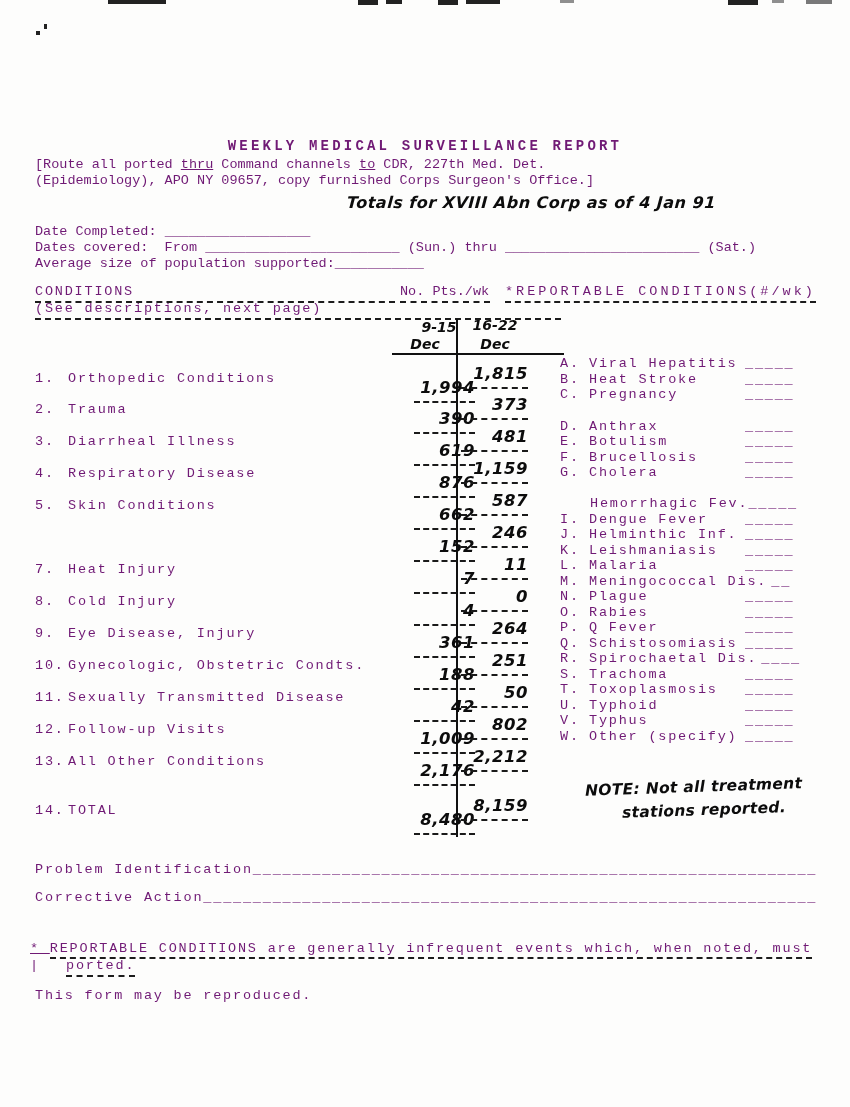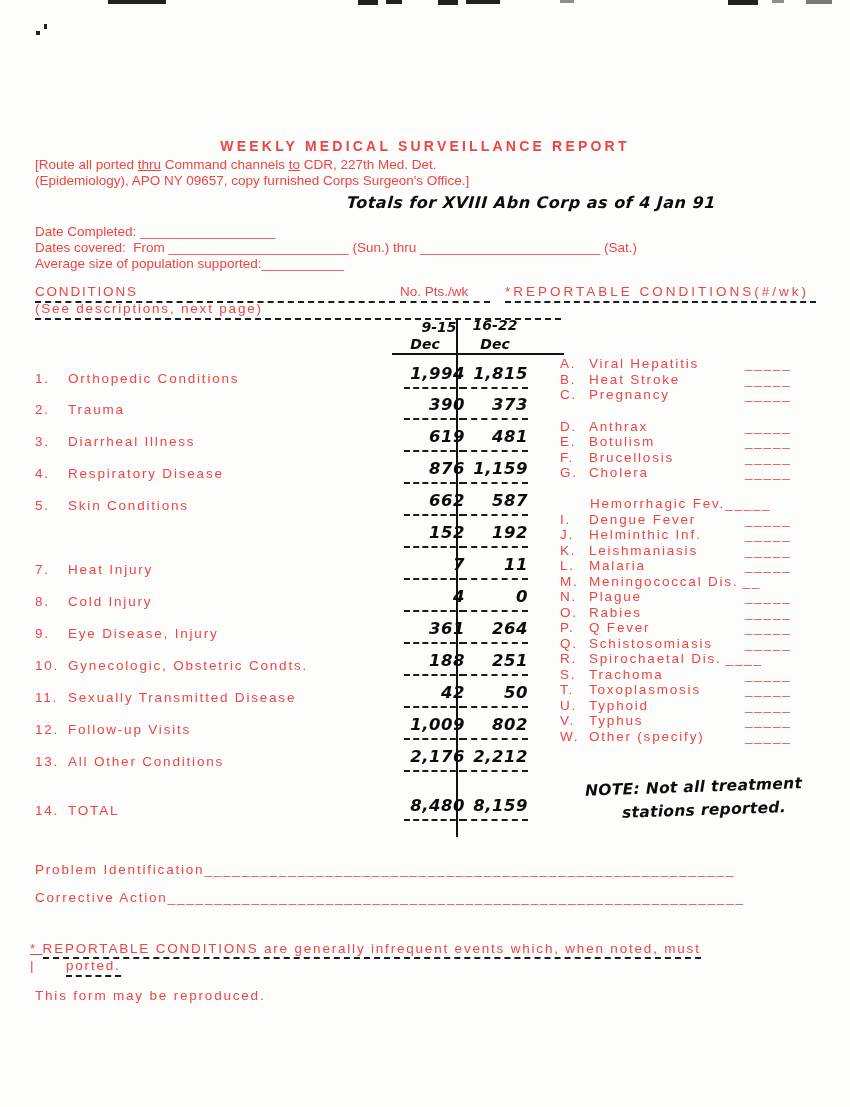--- a/index.html
+++ b/index.html
@@ -1,26 +1,26 @@
 <!DOCTYPE html>
 <html><head>
 <meta charset="utf-8">
 <style>
   html,body{margin:0;padding:0;background:#e8e8e8;}
   #page{position:relative;width:850px;height:1107px;background:#fdfdfc;overflow:hidden;color:#141414;}
-  .t{position:absolute;font-family:Liberation Sans, sans-serif;font-size:13.5px;line-height:16px;color:#ef4444;white-space:pre;}
+  .t{position:absolute;font-family:Liberation Mono, monospace;font-size:13.5px;line-height:16px;color:#701a75;white-space:pre;}
   .wide{letter-spacing:1.8px;}
   .title{left:0;right:0;text-align:center;font-weight:700;letter-spacing:3.2px;font-size:14px;}
   .u{text-decoration:underline;}
   .uln{border-bottom:2px dashed #1c1c1c;padding-bottom:1px;}
   .hw{font-family:"DejaVu Sans",sans-serif;font-style:italic;font-weight:700;color:#0c0c0c;}
   .hwline{position:absolute;white-space:pre;}
   .unitval{font-size:16px;letter-spacing:.5px;transform:skewX(-4deg);}
   .vcell{position:absolute;text-align:right;height:24px;border-bottom:2px dashed #1a1a1a;font-size:16.5px;letter-spacing:.5px;line-height:22px;white-space:pre;}
-  .v1{left:404px;width:61px;}
+  .v1{left:414px;width:61px;margin-top:14px;}
   .v2{left:461px;width:67px;}
   .wh{position:absolute;text-align:center;font-size:14.5px;white-space:pre;}
   .vline{position:absolute;left:456px;top:319px;width:2px;height:518px;background:#111;}
   .hline{position:absolute;left:392px;top:353px;width:172px;height:2px;background:#111;}
   .crow{left:35px;}
   .rnum{display:inline-block;min-width:33px;}
   .ritem{left:560px;width:258px;}
   .rlet{display:inline-block;min-width:20px;margin-right:9px;}
   .rblank{position:absolute;left:185px;top:0;}
   .ritem.inline .rblank{position:static;margin-left:4px;}
@@ -80,21 +80,21 @@
 
   <div class="t wide crow" style="top:466px"><span class="rnum">4.</span><span>Respiratory Disease</span></div>
   <div class="vcell v1 hw" style="top:458px">876</div>
   <div class="vcell v2 hw" style="top:458px">1,159</div>
 
   <div class="t wide crow" style="top:498px"><span class="rnum">5.</span><span>Skin Conditions</span></div>
   <div class="vcell v1 hw" style="top:490px">662</div>
   <div class="vcell v2 hw" style="top:490px">587</div>
 
   <div class="vcell v1 hw" style="top:522px">152</div>
-  <div class="vcell v2 hw" style="top:522px">192</div>
+  <div class="vcell v2 hw" style="top:522px">246</div>
 
   <div class="t wide crow" style="top:562px"><span class="rnum">7.</span><span>Heat Injury</span></div>
   <div class="vcell v1 hw" style="top:554px">7</div>
   <div class="vcell v2 hw" style="top:554px">11</div>
 
   <div class="t wide crow" style="top:594px"><span class="rnum">8.</span><span>Cold Injury</span></div>
   <div class="vcell v1 hw" style="top:586px">4</div>
   <div class="vcell v2 hw" style="top:586px">0</div>
 
   <div class="t wide crow" style="top:626px"><span class="rnum">9.</span><span>Eye Disease, Injury</span></div>

